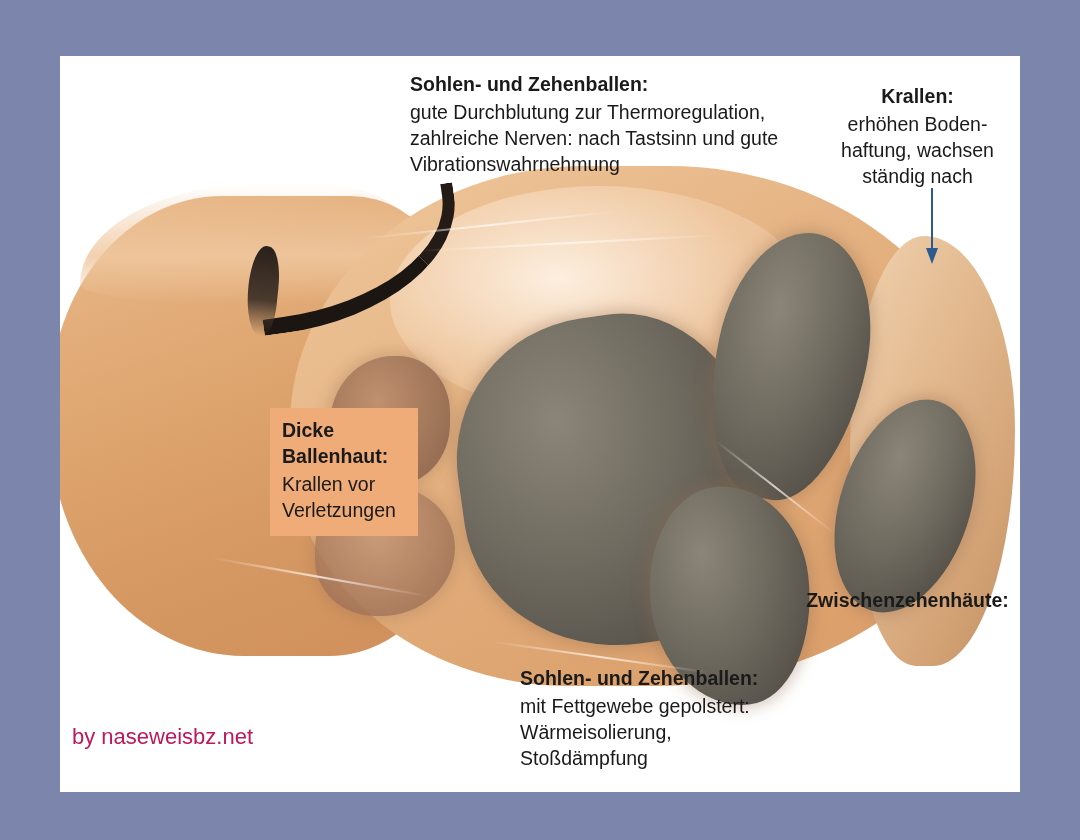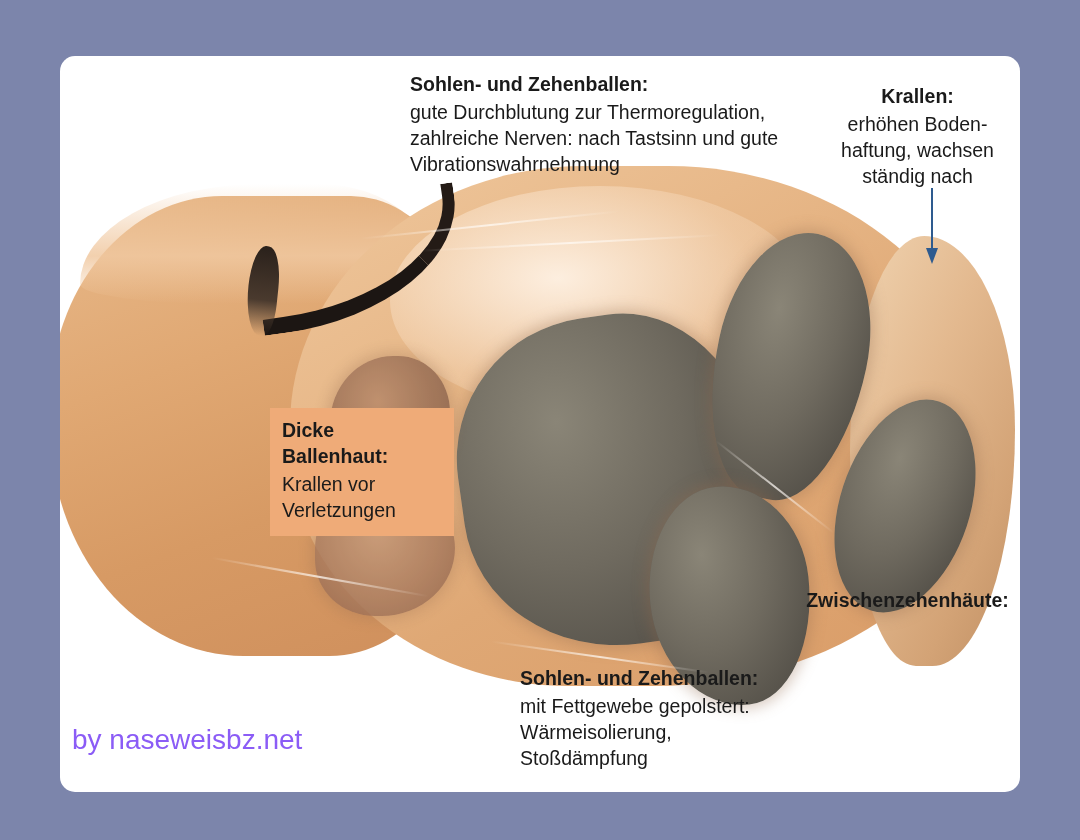--- a/index.html
+++ b/index.html
@@ -20,21 +20,20 @@
   }
   
   #canvas {
     position: absolute;
     left: 60px;
     top: 56px;
     width: 960px;
     height: 736px;
     background: #ffffff;
     overflow: hidden;
-    border-radius: 15px;
   }
 
   
   #paw {
     position: absolute;
     left: 0;
     top: 0;
     width: 960px;
     height: 736px;
   }
@@ -192,21 +191,21 @@
   #label-krallen {
     left: 765px;
     top: 28px;
     width: 185px;
     font-size: 19.5px;
     text-align: center;
   }
   #label-dicke {
     left: 210px;
     top: 352px;
-    width: 184px;
+    width: 148px;
     font-size: 19.5px;
     background: #efab78;
     padding: 10px 12px 12px 12px;
     box-sizing: border-box;
   }
   #label-zwischen {
     left: 740px;
     top: 532px;
     width: 215px;
     font-size: 19.5px;
@@ -215,22 +214,22 @@
   #label-sohlen-bottom {
     left: 460px;
     top: 610px;
     width: 300px;
     font-size: 19.5px;
   }
   #credit {
     position: absolute;
     left: 12px;
     top: 668px;
-    font-size: 28px;
-    color: #8b5cf6;
+    font-size: 22px;
+    color: #be185d;
   }
 
   
   #krallen-arrow {
     position: absolute;
     left: 862px;
     top: 132px;
     width: 20px;
     height: 78px;
   }

